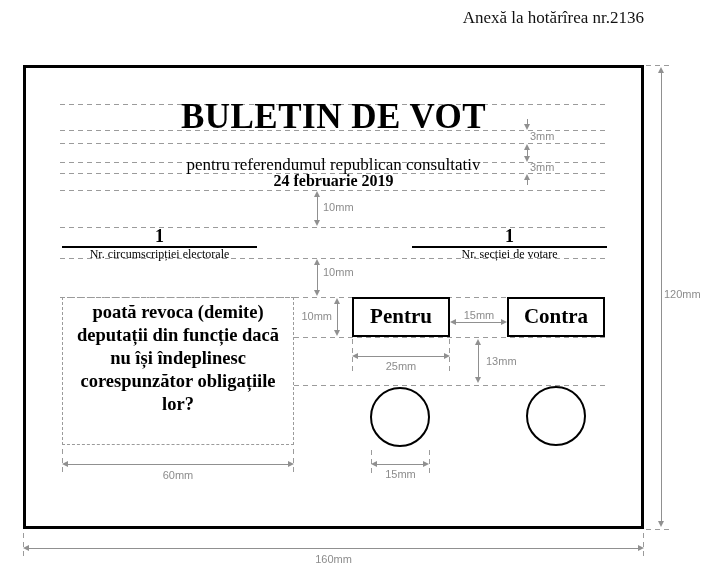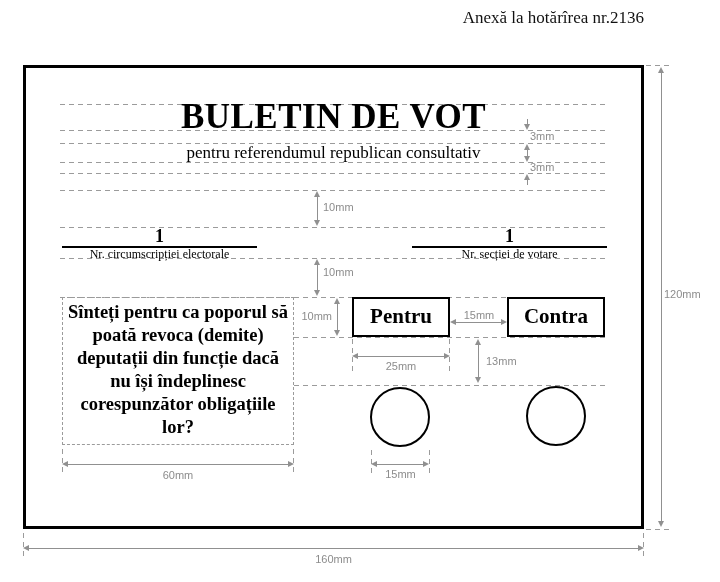--- a/index.html
+++ b/index.html
@@ -29,21 +29,21 @@
   .ah.down{border-left:3px solid transparent;border-right:3px solid transparent;border-top:6px solid #909090;}
   .ah.left{border-top:3px solid transparent;border-bottom:3px solid transparent;border-right:6px solid #909090;}
   .ah.right{border-top:3px solid transparent;border-bottom:3px solid transparent;border-left:6px solid #909090;}
 
   .dimlabel{position:absolute;font-family:"Liberation Sans","DejaVu Sans",sans-serif;
             font-size:11px;line-height:12px;color:#8c8c8c;white-space:nowrap;}
 
   .center{text-align:center;}
   .title{position:absolute;left:23px;width:621px;top:103px;height:27px;line-height:27px;
          font-size:35px;font-weight:bold;letter-spacing:.5px;text-align:center;white-space:nowrap;}
-  .subtitle{position:absolute;left:23px;width:621px;top:143px;height:19px;line-height:19px;
+  .subtitle{position:absolute;left:23px;width:621px;top:155px;height:19px;line-height:19px;
             font-size:17px;text-align:center;white-space:nowrap;}
   .dateline{position:absolute;left:23px;width:621px;top:172px;height:18px;line-height:18px;
             font-size:16px;font-weight:bold;text-align:center;white-space:nowrap;}
 
   .numwrap{position:absolute;width:195px;top:226px;height:21px;line-height:21px;
            font-size:18px;font-weight:bold;text-align:center;}
   .numline{position:absolute;width:195px;top:246px;height:2px;background:#000;}
   .numlabel{position:absolute;width:195px;top:248px;font-size:12px;line-height:13px;text-align:center;white-space:nowrap;}
 
   .qbox{position:absolute;left:62px;top:297px;width:232px;height:148px;
@@ -74,20 +74,21 @@
   <div class="dh" style="left:60px;top:173px;width:547px;"></div>
   <div class="dh" style="left:60px;top:190px;width:547px;"></div>
   <div class="dh" style="left:60px;top:227px;width:547px;"></div>
   <div class="dh" style="left:60px;top:258px;width:547px;"></div>
   <div class="dh" style="left:60px;top:297px;width:547px;"></div>
   <div class="dh" style="left:294px;top:337px;width:313px;"></div>
   <div class="dh" style="left:294px;top:385px;width:313px;"></div>
 
   <div class="title">BULETIN DE VOT</div>
   <div class="subtitle">pentru referendumul republican consultativ</div>
+  <div class="dateline">24 februarie 2019</div>
 
   <div>
     <div class="lv" style="left:527px;top:119px;height:6px;"></div>
     <span class="ah down" style="left:524px;top:124px;"></span>
     <div class="dimlabel" style="left:530px;top:130px;">3mm</div>
     <span class="ah up" style="left:524px;top:144px;"></span>
     <div class="lv" style="left:527px;top:149px;height:6px;"></div>
   </div>
 
   <div>
@@ -114,21 +115,20 @@
   <div class="numlabel" style="left:412px;">Nr. secției de votare</div>
 
   <div>
     <span class="ah up" style="left:314px;top:259px;"></span>
     <div class="lv" style="left:317px;top:263px;height:28px;"></div>
     <span class="ah down" style="left:314px;top:290px;"></span>
     <div class="dimlabel" style="left:323px;top:266px;">10mm</div>
   </div>
 
   <div class="qbox">
-    <div class="qline">Sînteți pentru ca poporul să</div>
     <div class="qline">poată revoca (demite)</div>
     <div class="qline">deputații din funcție dacă</div>
     <div class="qline">nu își îndeplinesc</div>
     <div class="qline">corespunzător obligațiile</div>
     <div class="qline">lor?</div>
   </div>
 
   <div>
     <div class="dv" style="left:62px;top:449px;height:24px;"></div>
     <div class="dv" style="left:293px;top:449px;height:24px;"></div>

